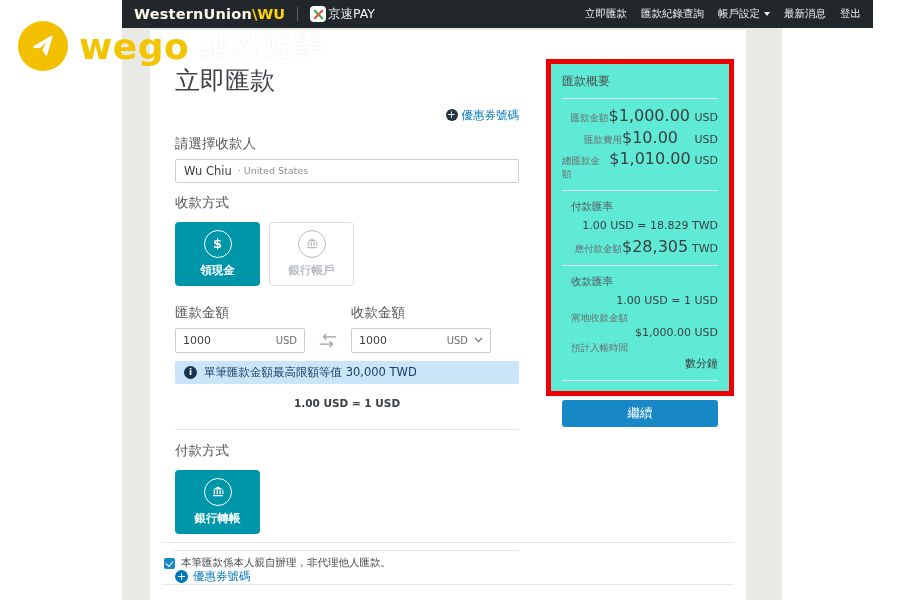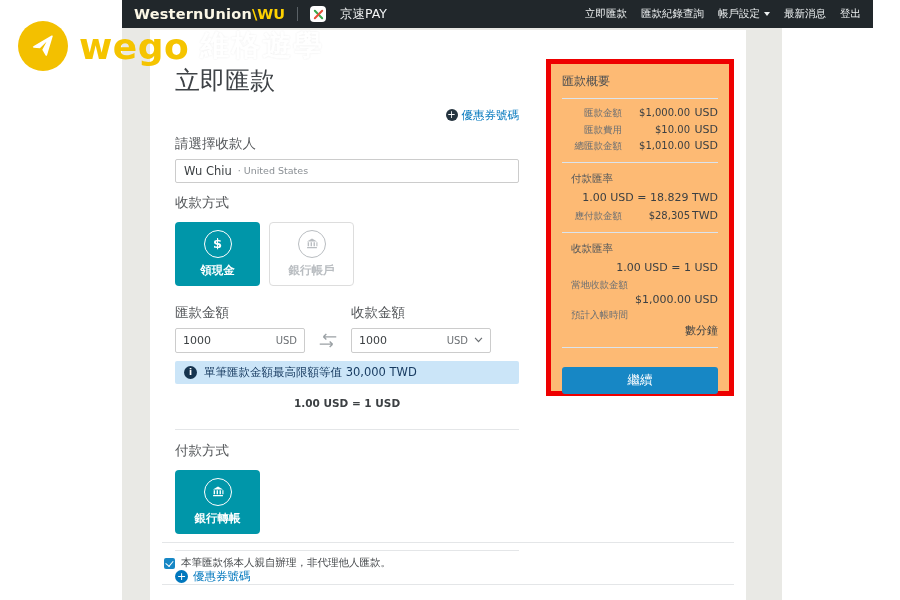--- a/index.html
+++ b/index.html
@@ -9,21 +9,21 @@
   
   .page-bg { position:absolute; left:122px; top:0; width:660px; height:600px; background:#e9e9e5; }
 
   
   .topbar { position:absolute; left:122px; top:0; width:751px; height:28px; background:#21272b;
             display:flex; align-items:center; padding:0 12px; }
   .brand { display:flex; align-items:baseline; cursor:pointer; }
   .brand-main { color:#fbf7e6; font-weight:bold; font-size:14.5px; letter-spacing:0.2px; }
   .brand-wu { color:#ffd200; font-weight:bold; font-size:14.5px; }
   .topbar-sep { width:1px; height:14px; background:#5a6166; margin:0 12px; }
-  .partner { display:flex; align-items:center; gap:14px; color:#f2f4f5; font-size:12.5px; cursor:pointer; }
+  .partner { display:flex; align-items:center; gap:2px; color:#f2f4f5; font-size:12.5px; cursor:pointer; }
   .partner-glyph { width:16px; height:16px; background:#ffffff; border-radius:4px;
                    display:flex; align-items:center; justify-content:center; }
   .topnav { margin-left:auto; display:flex; align-items:center; gap:14px; }
   .topnav a { color:#eef1f2; font-size:10.5px; text-decoration:none; cursor:pointer; display:flex; align-items:center; gap:4px; }
   .caret-down { width:0; height:0; border-left:3.5px solid transparent; border-right:3.5px solid transparent; border-top:4px solid #eef1f2; }
 
   
   .card { position:absolute; left:150px; top:30px; width:596px; height:570px; background:#ffffff; }
   .form-col { position:absolute; left:25px; top:34px; width:344px; }
   .page-title { font-size:25px; font-weight:400; color:#3f4347; margin-bottom:6px; }
@@ -76,25 +76,25 @@
   .decl-row { display:flex; align-items:center; gap:6px; margin:13px 0 14px 2px; }
   .checkbox { width:11px; height:11px; border-radius:2px; background:#1787c5; position:relative;
               cursor:pointer; flex:none; }
   .checkbox.checked::after { content:""; position:absolute; left:3px; top:1px; width:3.5px; height:6px;
               border:solid #ffffff; border-width:0 1.6px 1.6px 0; transform:rotate(40deg); }
   .decl-text { font-size:10.5px; color:#45484b;text-align:center; }
 
   
   .red-box { position:absolute; left:546px; top:59px; width:188px; height:337px;
              border:5px solid #ee0000; }
-  .panel { width:100%; height:100%; background:#fdba74; padding:9px 11px 10px 11px; }
+  .panel { width:100%; height:100%; background:#5eead4; padding:9px 11px 10px 11px; }
   .panel-title { font-size:12px; color:#4a4e52; padding-bottom:8px; border-bottom:1px solid #dbe4ed; margin-bottom:7px; }
   .srow { display:flex; justify-content:flex-end; align-items:baseline; margin:2.5px 0; }
   .slabel { font-size:9.5px; color:#6b6f73; }
-  .samount { font-size:10px; color:#3c4043; min-width:68px; text-align:right; }
+  .samount { font-size:16px; color:#3c4043; min-width:68px; }
   .scur { font-size:11px; color:#3c4043; width:28px; text-align:right; }
   .sdivider { border:none; border-top:1px solid #dbe4ed; margin:9px 0; }
   .ssection-label { font-size:10.5px; color:#55595c; margin:2px 0 4px 9px; }
   .srate { text-align:right; font-size:11px; color:#3c4043; margin:5px 0; }
   .sstack-label { font-size:9.5px; color:#6b6f73; margin:3px 0 1px 9px; }
   .sstack-val { text-align:right; font-size:11px; color:#3c4043; margin-bottom:2px; }
   .continue-btn { width:100%; height:27px; background:#1787c5; color:#ffffff; border:none;
                   border-radius:3px; font-size:12.5px; font-family:"DejaVu Sans", sans-serif;
                   cursor:pointer; margin-top:10px; }
 

